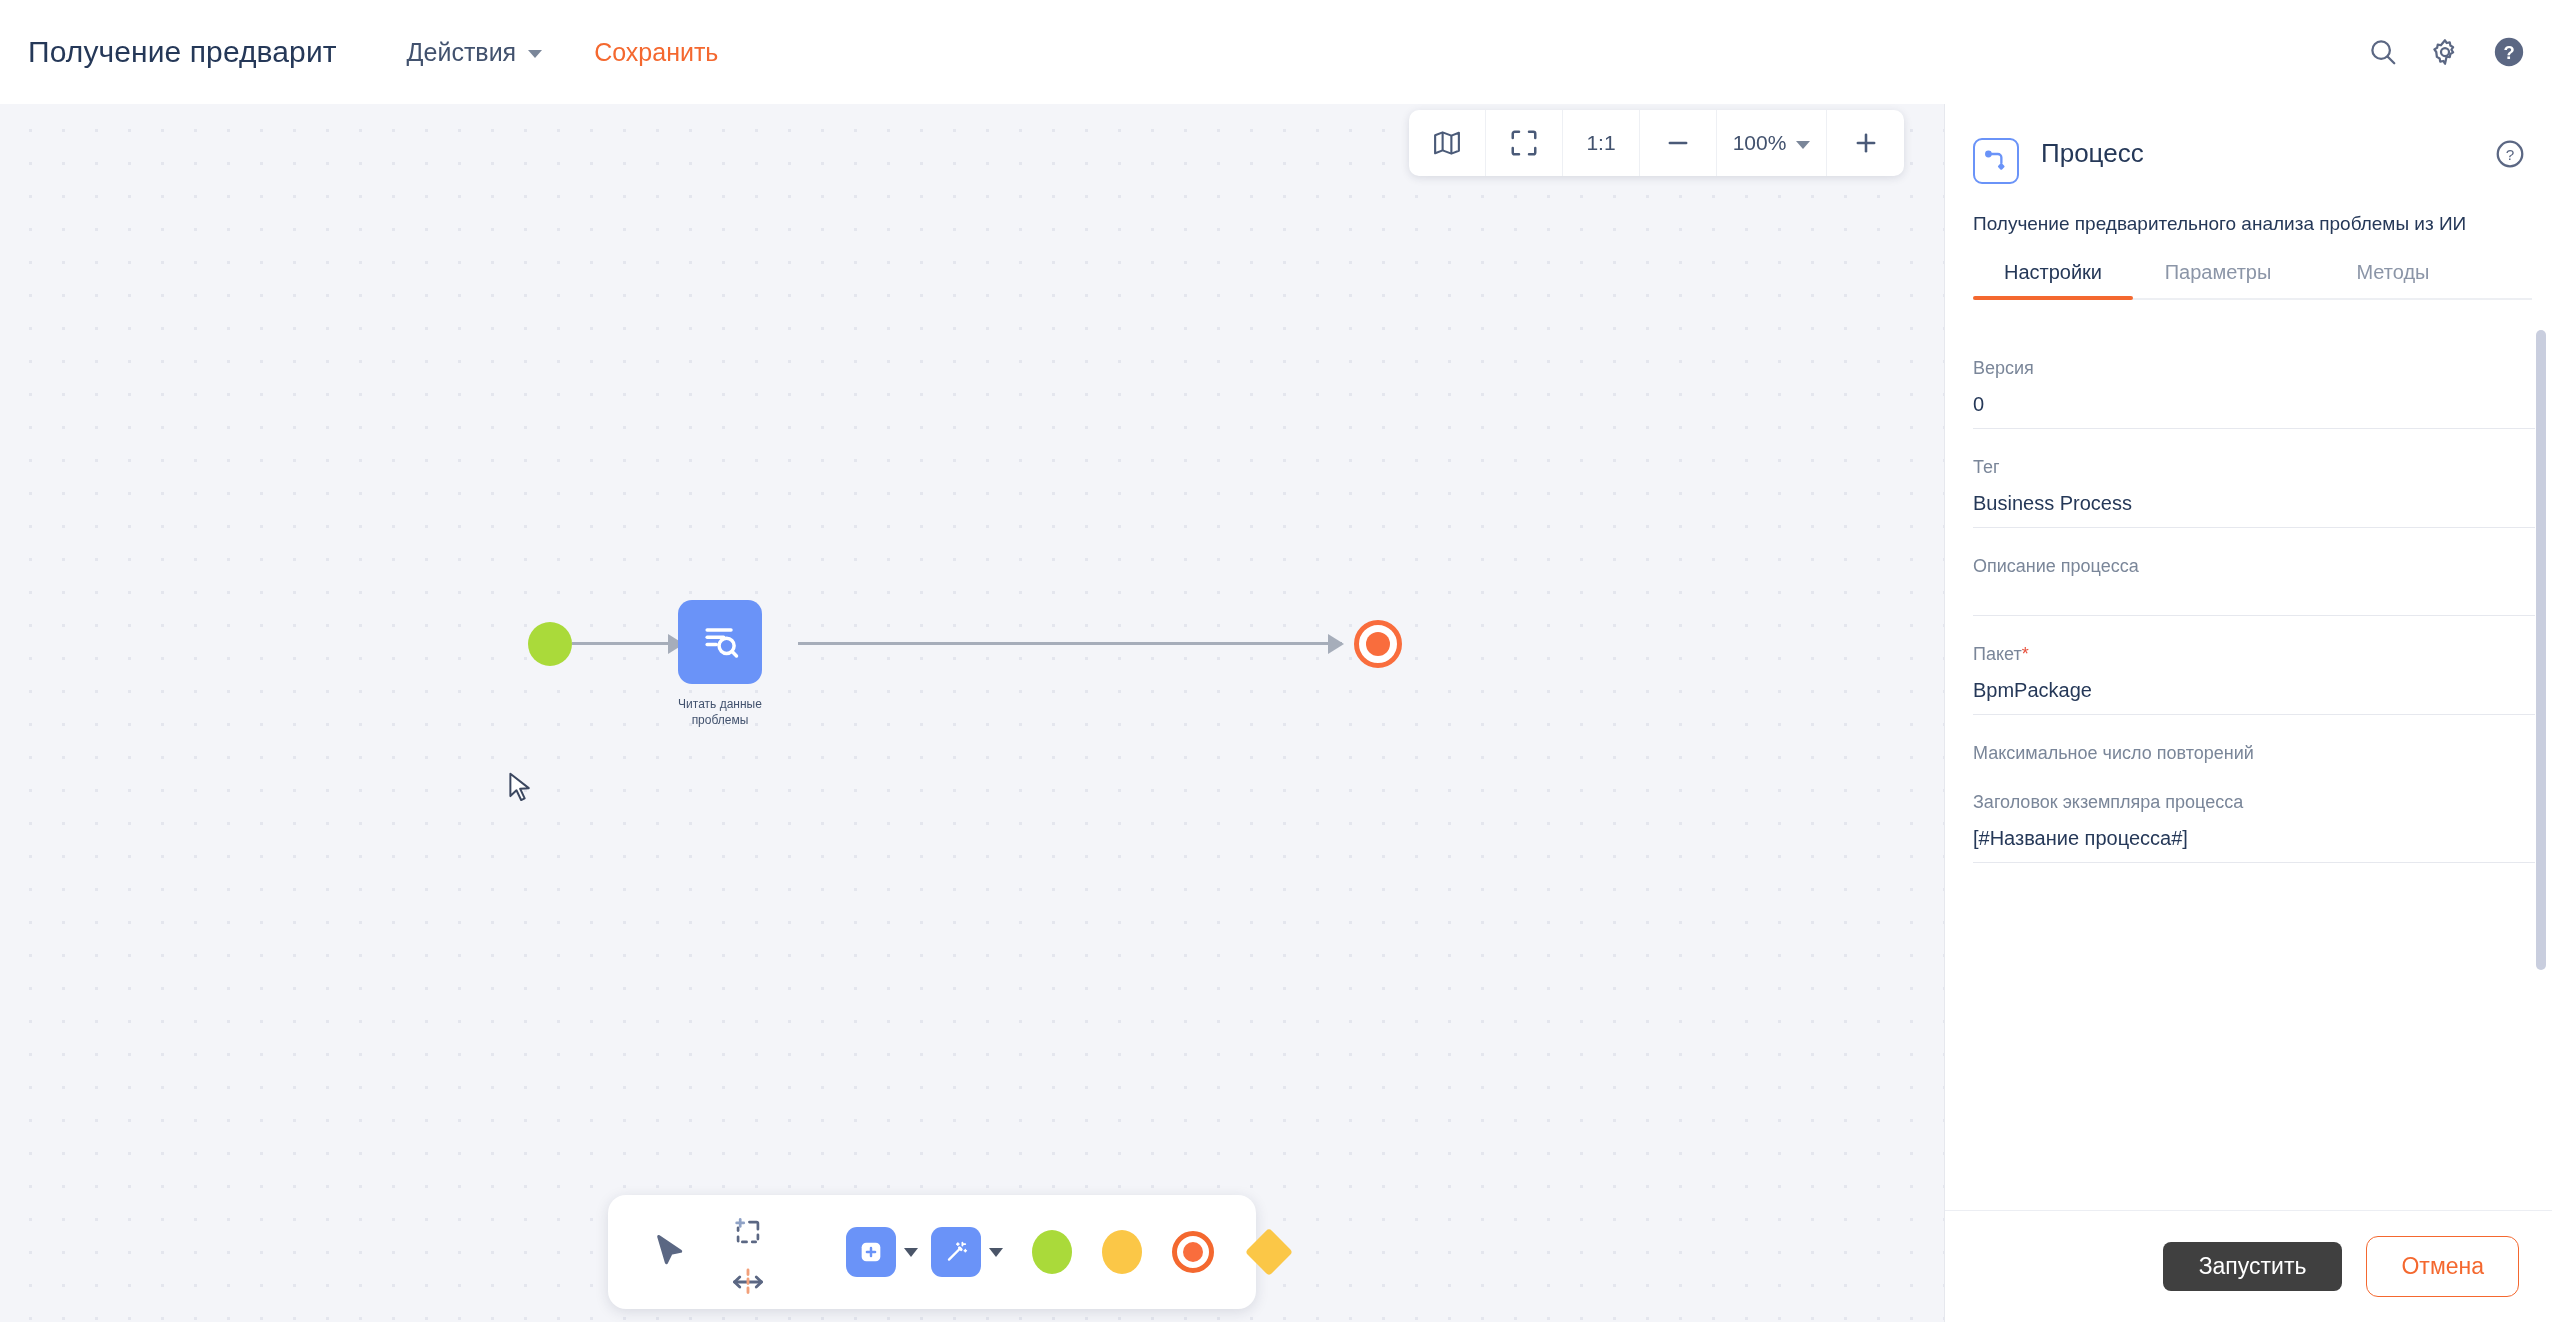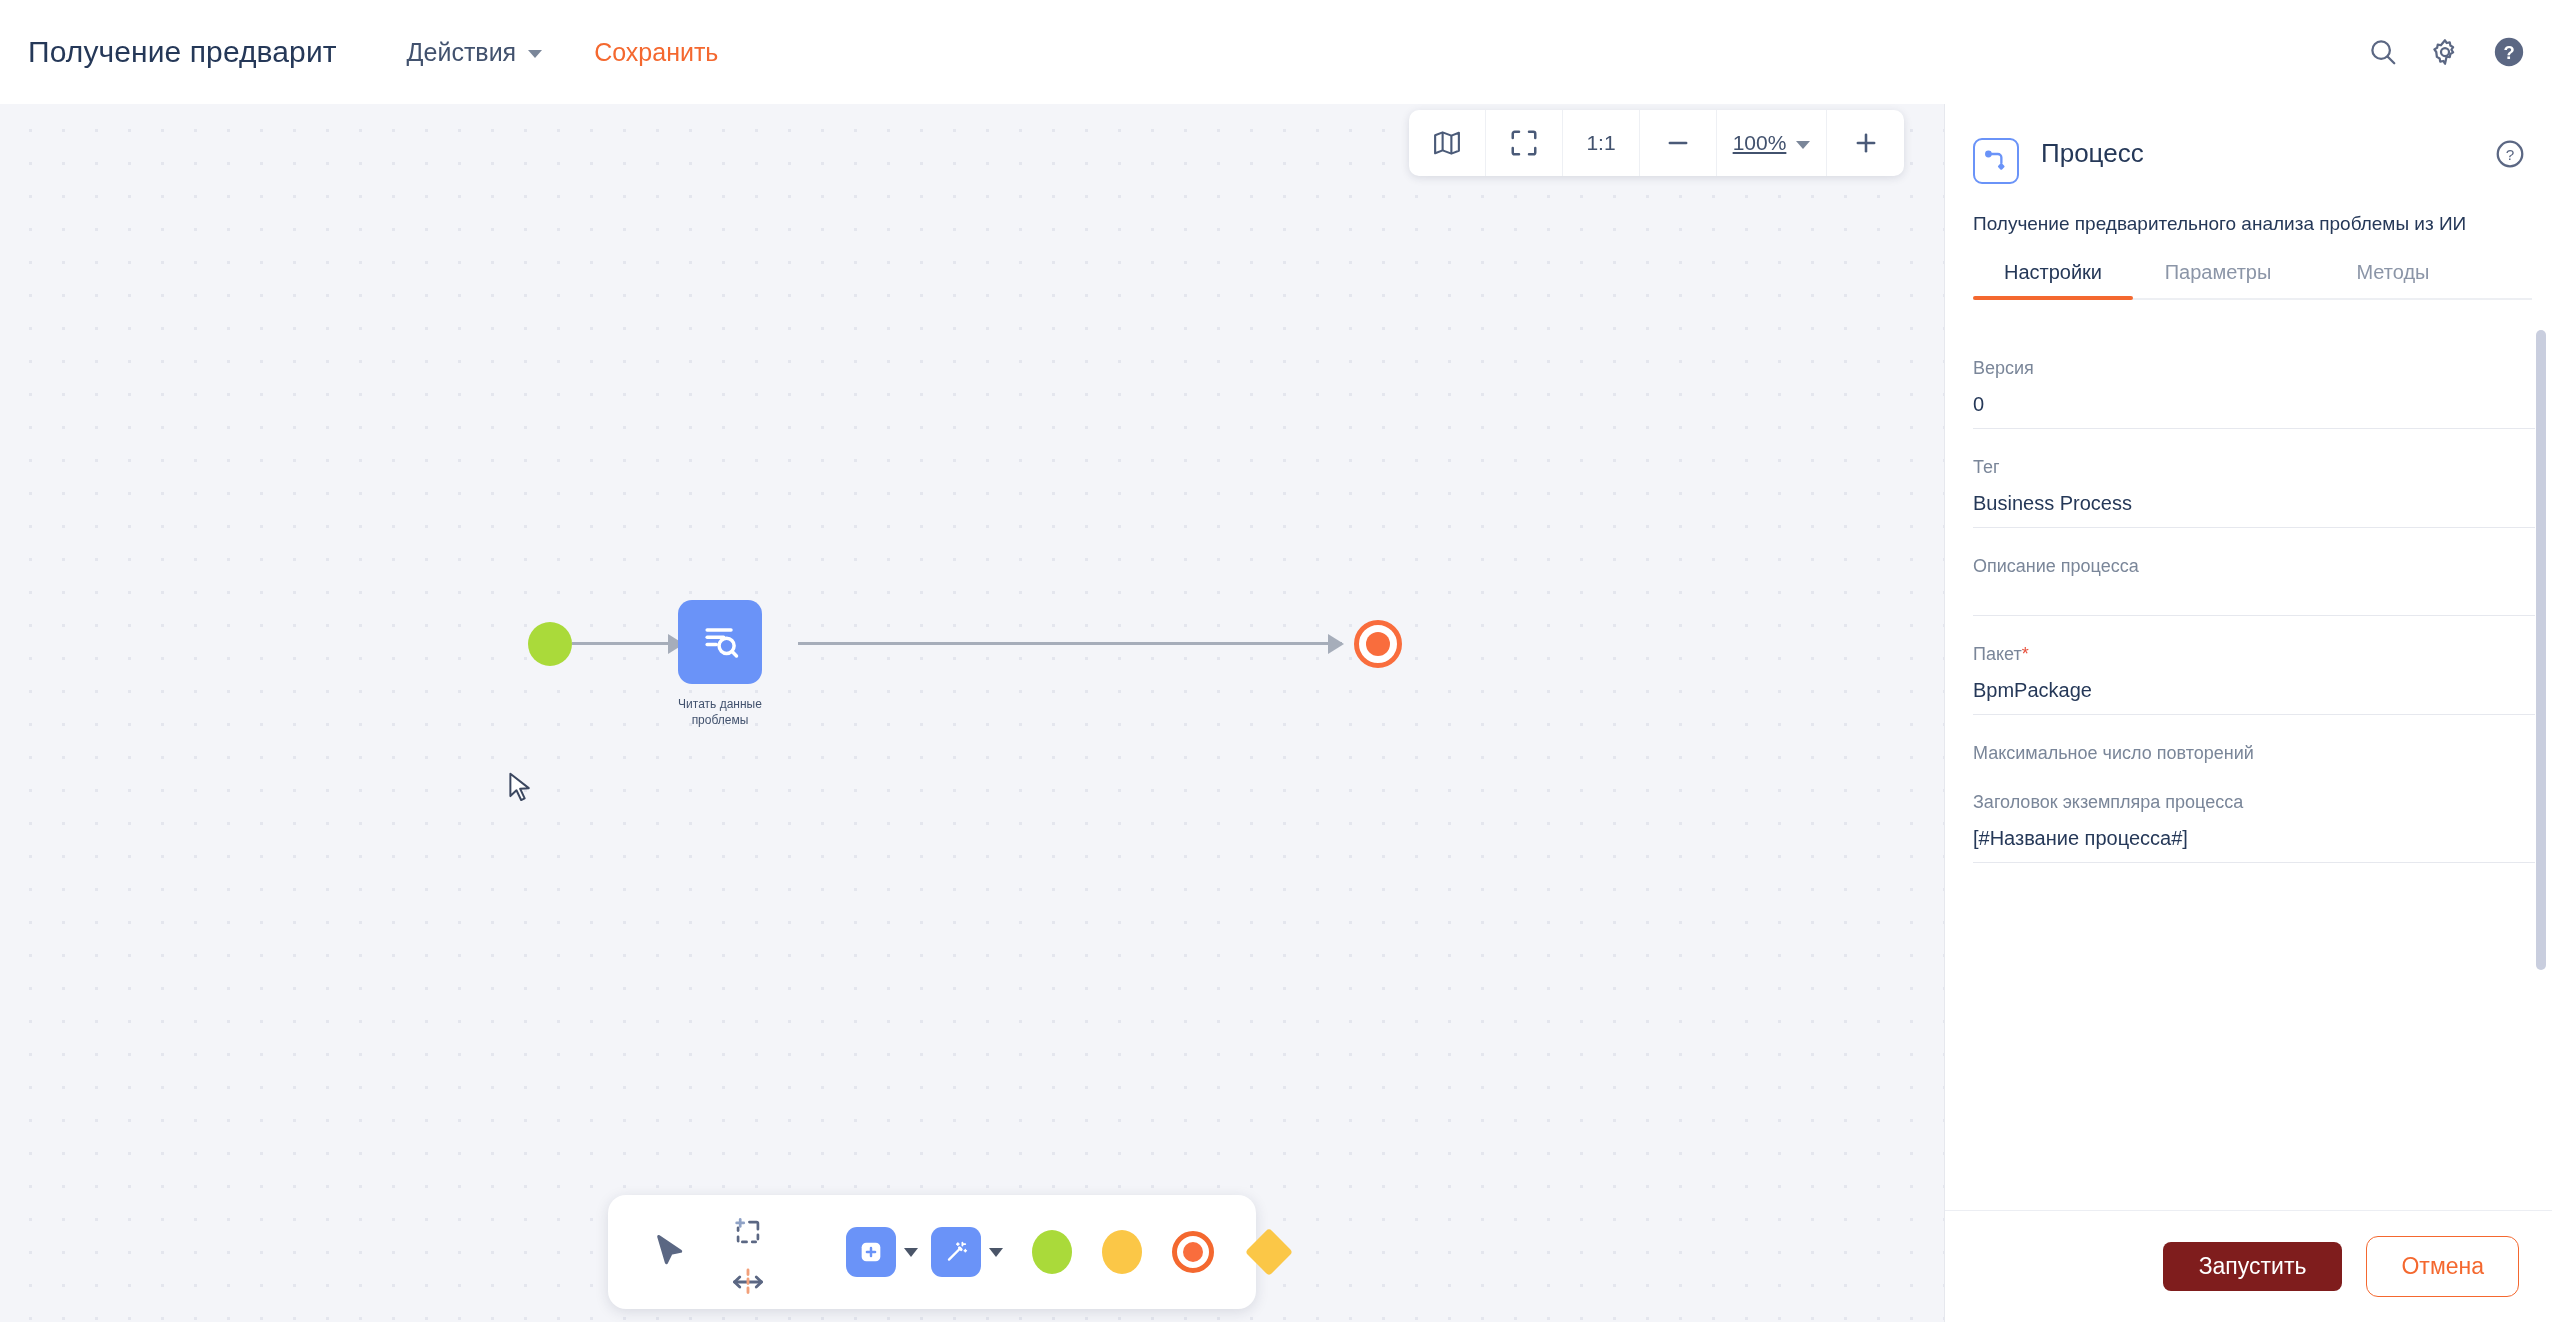--- a/index.html
+++ b/index.html
@@ -141,21 +141,21 @@
   .zt-cell {
     display: flex; align-items: center; justify-content: center;
     border-right: 1px solid #eef0f4;
     color: #42526e;
     cursor: pointer;
     font-size: 21px;
   }
   .zt-cell:last-child { border-right: none; }
   .zt-w { width: 77px; }
   .zt-zoomval {
-    width: 110px; gap: 10px; text-decoration: underline;
+    width: 110px; gap: 10px;
   }
 
   
   .bottom-toolbar {
     position: absolute;
     left: 608px; top: 1091px;
     width: 648px; height: 114px;
     background: #ffffff;
     border-radius: 18px;
     box-shadow: 0 3px 14px rgba(30,40,70,.13);
@@ -306,21 +306,21 @@
     position: absolute;
     left: 0; bottom: 0;
     width: 608px; height: 112px;
     background: #ffffff;
     border-top: 1px solid #eceef3;
     display: flex; align-items: center; justify-content: flex-end;
     gap: 24px;
     padding-right: 34px;
   }
   .btn-primary {
-    background: #7f1d1d; color: #ffffff;
+    background: #404040; color: #ffffff;
     border: none; border-radius: 8px;
     font-size: 23px;
     padding: 11px 36px;
     cursor: pointer;
     font-family: "Liberation Sans", sans-serif;
   }
   .btn-ghost {
     background: #ffffff; color: #f4682f;
     border: 1.5px solid #f4682f; border-radius: 12px;
     font-size: 23px;

